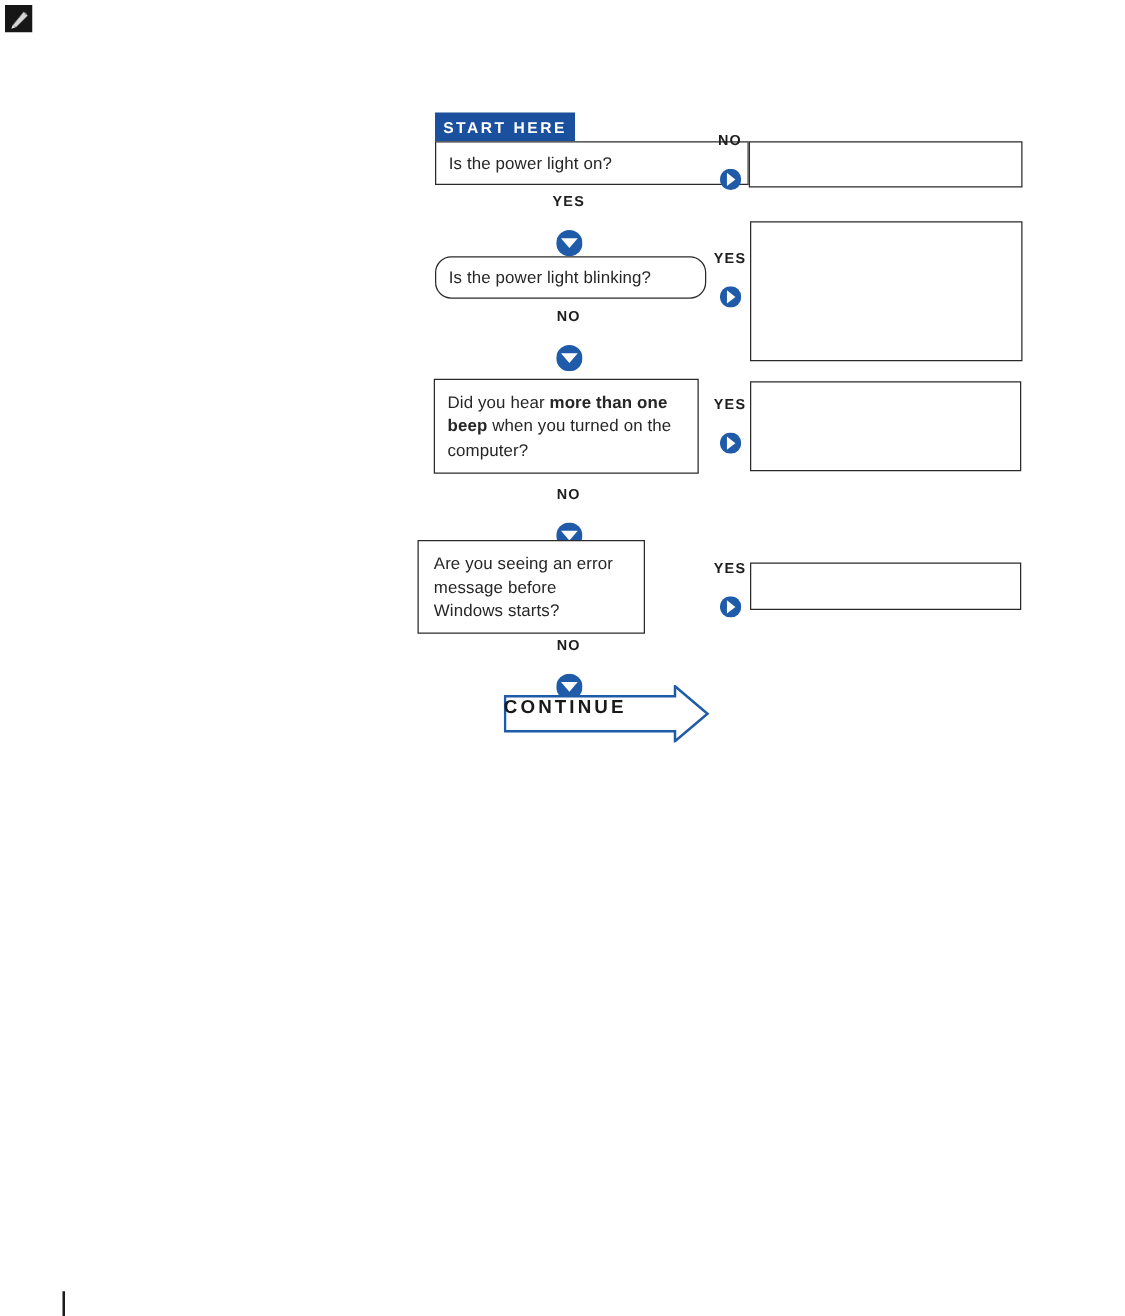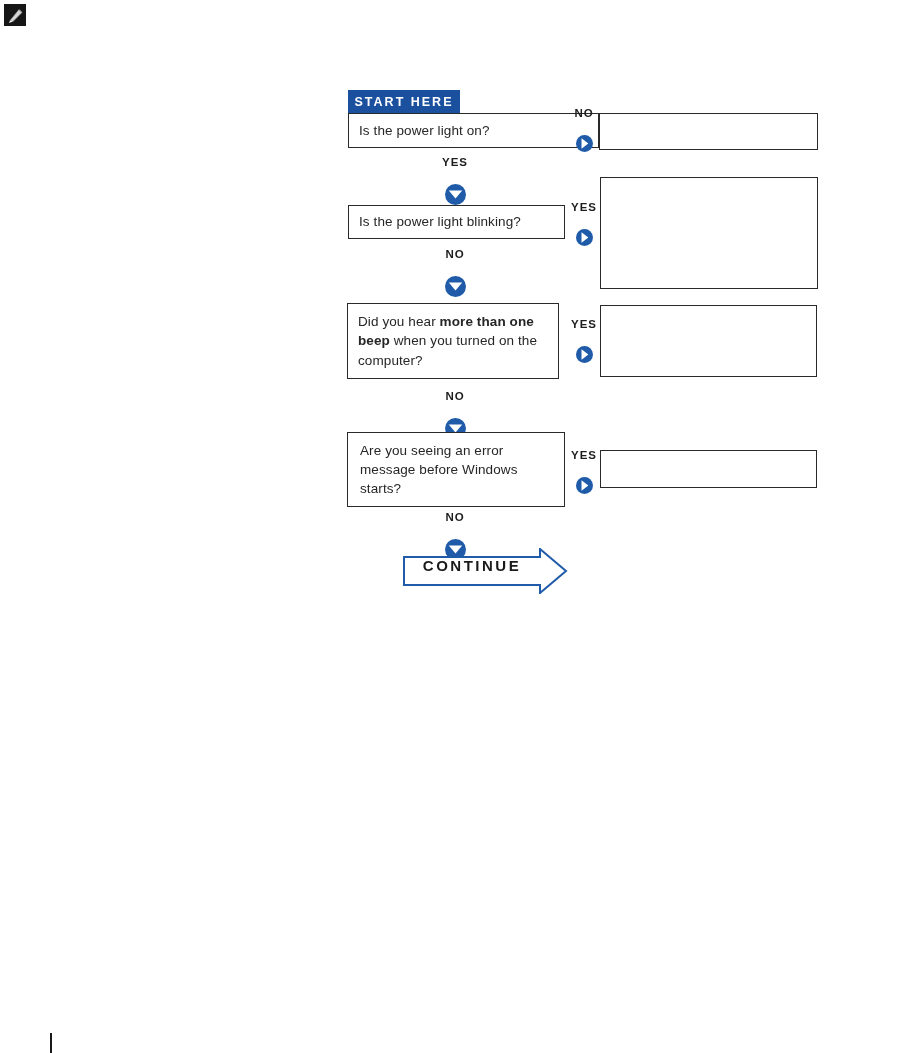--- a/index.html
+++ b/index.html
@@ -19,23 +19,23 @@
   }
   
   .qbox{
     border:1px solid #2a2a2a;background:#ffffff;
     color:#262626;font-size:13.5px;line-height:1.42;letter-spacing:0.1px;
     display:flex;align-items:center;box-sizing:border-box;
     padding:4px 12px 4px 10px;
   }
   .qbox b{font-weight:bold;}
   .qbox1{left:348px;top:113px;width:251px;height:35px;}
-  .qbox2{left:348px;top:205px;width:217px;height:34px;}
+  .qbox2{left:348px;top:205px;width:217px;height:34px;border-radius:13px;}
   .qbox3{left:347px;top:303px;width:212px;height:76px;}
-  .qbox4{left:347px;top:432px;width:218px;height:75px;padding-left:12px;}
+  .qbox4{left:334px;top:432px;width:182px;height:75px;padding-left:12px;}
   
   .rbox{border:1px solid #2a2a2a;background:#ffffff;box-sizing:border-box;}
   .rbox1{left:599px;top:113px;width:219px;height:37px;}
   .rbox2{left:600px;top:177px;width:218px;height:112px;}
   .rbox3{left:600px;top:305px;width:217px;height:72px;}
   .rbox4{left:600px;top:450px;width:217px;height:38px;}
   
   .branch{display:flex;flex-direction:column;align-items:center;gap:16px;}
   .blabel{
     font-size:11.5px;font-weight:bold;color:#1d1d1d;letter-spacing:1px;
@@ -45,21 +45,21 @@
   .side2{left:566px;top:201px;width:36px;}
   .side3{left:566px;top:318px;width:36px;}
   .side4{left:566px;top:449px;width:36px;}
   .down1{left:435px;top:156px;width:40px;}
   .down2{left:435px;top:248px;width:40px;}
   .down3{left:435px;top:390px;width:40px;}
   .down4{left:435px;top:511px;width:40px;}
   
   .continue-wrap{left:403px;top:548px;width:166px;height:46px;}
   .continue-text{
-    position:absolute;left:0;top:9px;width:138px;text-align:center;
+    position:absolute;left:0;top:9px;width:138px;text-align:left;
     font-size:15px;font-weight:bold;color:#1a1a1a;letter-spacing:2.5px;
   }
   
   .tick{left:50px;top:1033px;width:2px;height:20px;background:#1a1a1a;}
 </style>
 </head>
 <body>
 
 <div class="page">
 

